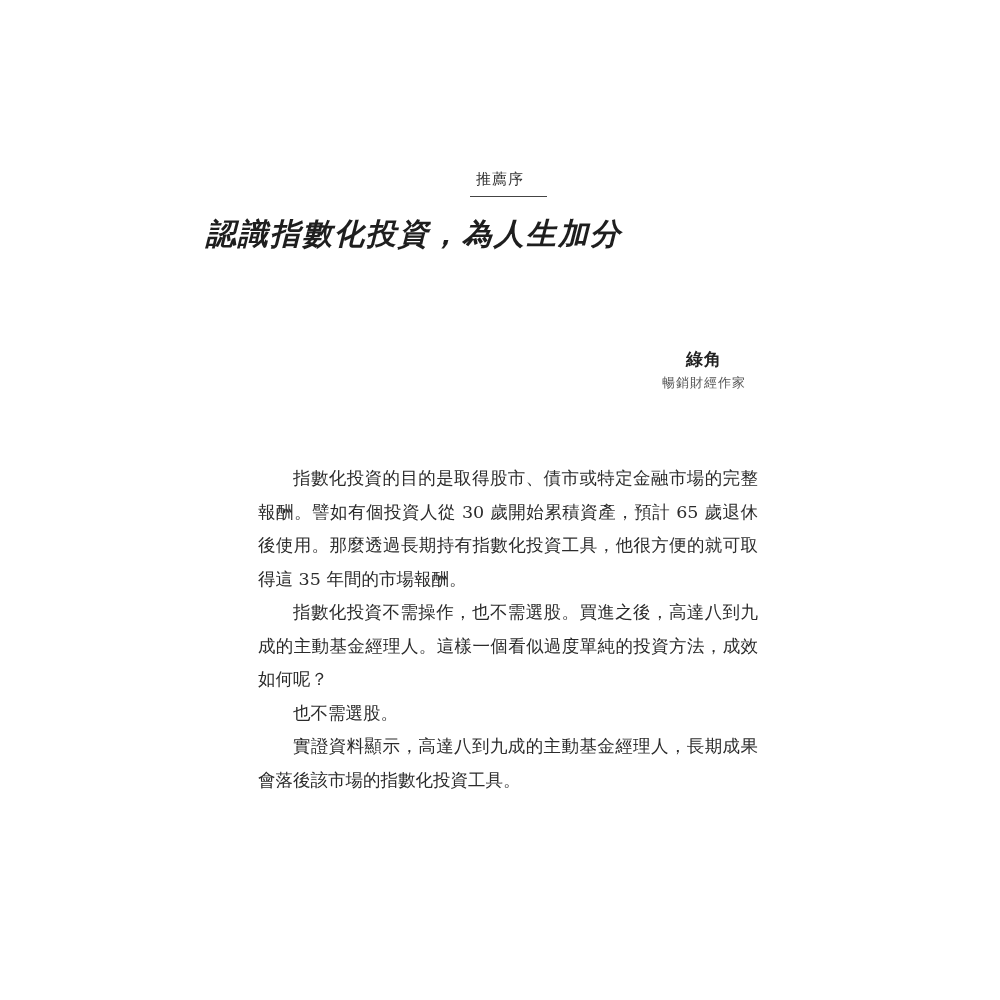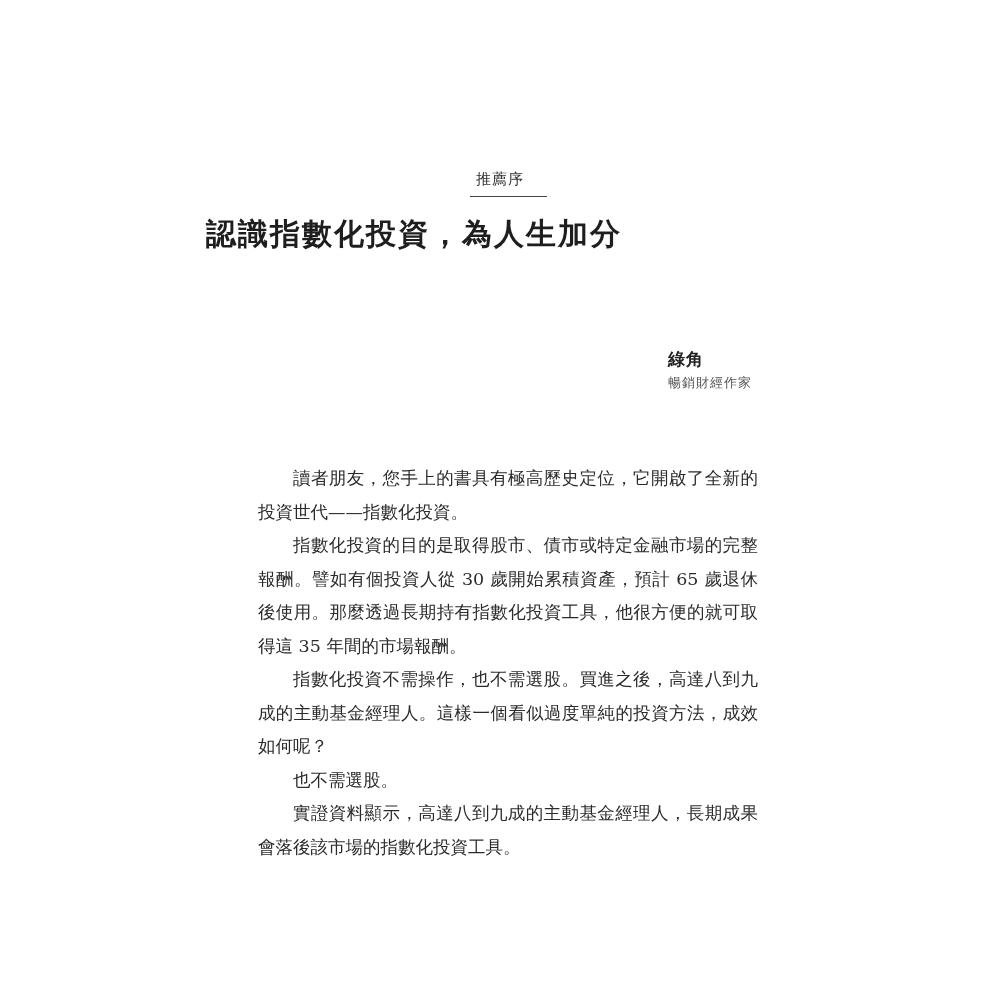--- a/index.html
+++ b/index.html
@@ -44,26 +44,27 @@
       position: absolute;
       top: 214px;
       left: 0;
       width: 828px;
       text-align: center;
       font-family: "DejaVu Sans", sans-serif;
       font-weight: bold;
       font-size: 30px;
       color: #1e1e1e;
       letter-spacing: 2px;
+      font-style: italic;
     }
     .author-block {
       position: absolute;
       top: 348px;
-      right: 248px;
-      text-align: left;
+      right: 254px;
+      text-align: center;
     }
     .author-name {
       font-family: "DejaVu Sans", sans-serif;
       font-weight: bold;
       font-size: 17px;
       color: #222222;
       line-height: 22px;
       letter-spacing: 1px;
     }
     .author-role {
@@ -100,20 +101,19 @@
   <div class="section-rule"></div>
 
   <h1 class="title" style="margin:0;">認識指數化投資，為人生加分</h1>
 
   <div class="author-block">
     <div class="author-name">綠角</div>
     <div class="author-role">暢銷財經作家</div>
   </div>
 
   <div class="body-text">
-    <p>讀者朋友，您手上的書具有極高歷史定位，它開啟了全新的投資世代——指數化投資。</p>
     <p>指數化投資的目的是取得股市、債市或特定金融市場的完整報酬。譬如有個投資人從 30 歲開始累積資產，預計 65 歲退休後使用。那麼透過長期持有指數化投資工具，他很方便的就可取得這 35 年間的市場報酬。</p>
     <p>指數化投資不需操作，也不需選股。買進之後，高達八到九成的主動基金經理人。這樣一個看似過度單純的投資方法，成效如何呢？</p>
     <p>也不需選股。</p>
     <p>實證資料顯示，高達八到九成的主動基金經理人，長期成果會落後該市場的指數化投資工具。</p>
   </div>
 
 </div>
 
 </body></html>

